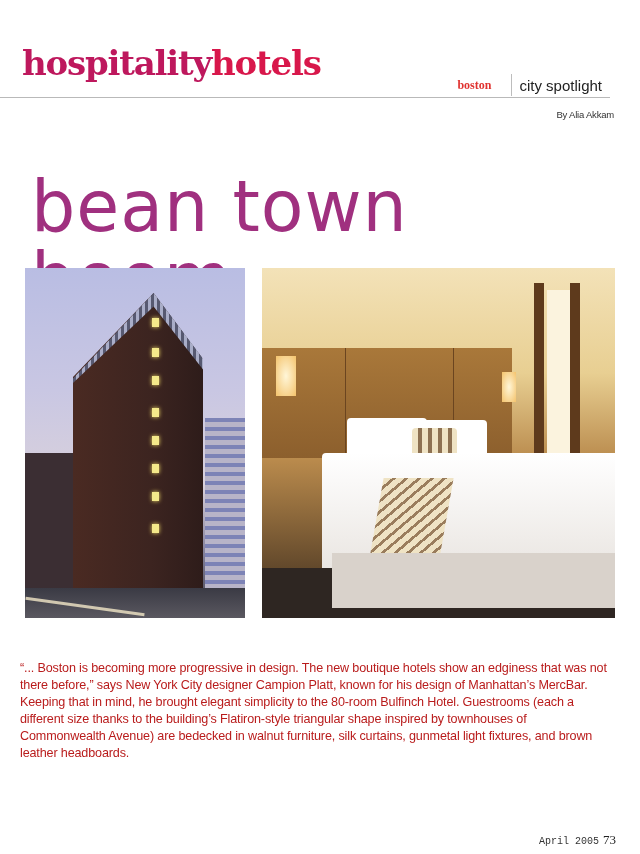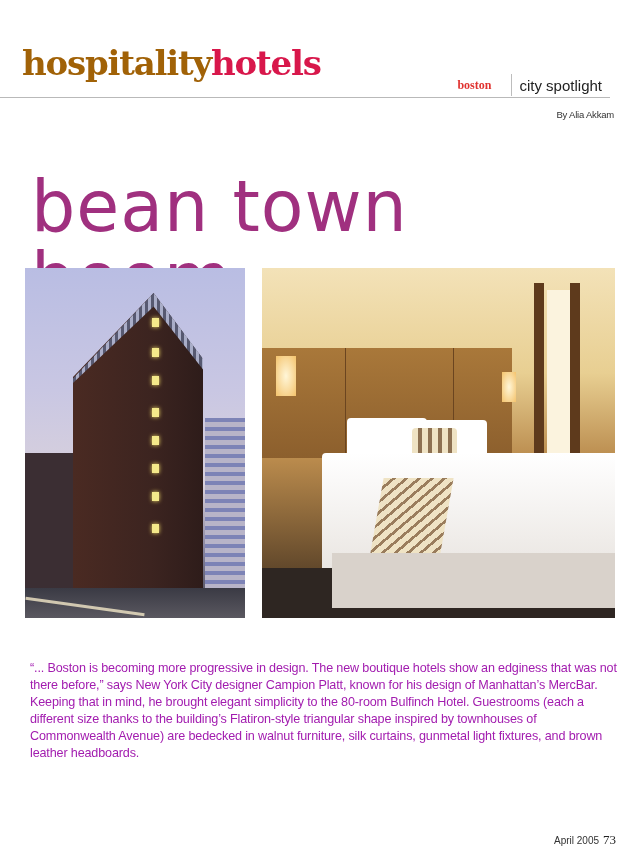--- a/index.html
+++ b/index.html
@@ -1,20 +1,20 @@
 <!DOCTYPE html>
 <html><head>
   <meta charset="utf-8">
   <style>
     * { box-sizing: border-box; margin: 0; padding: 0; }
     html, body { width: 640px; height: 854px; background: #ffffff; overflow: hidden; }
     body { position: relative; font-family: "Liberation Sans", sans-serif; color: #111; }
 
     .masthead { position: absolute; left: 22px; top: 46px; font-family: "DejaVu Serif", "Liberation Serif", serif; font-size: 34px; font-weight: bold; letter-spacing: -1.2px; line-height: 1; }
-    .masthead .m1 { color: #a16207; }
+    .masthead .m1 { color: #be185d; }
     .masthead .m2 { color: #d8174b; }
 
     .header-rule { position: absolute; left: 0; top: 97px; width: 610px; height: 1px; background: #b9b9b9; }
 
     .section-tag { position: absolute; right: 38px; top: 74px; display: flex; align-items: center; height: 22px; }
     .section-tag .city { font-family: "Liberation Serif", serif; font-weight: bold; font-size: 12px; color: #e0322f; padding-right: 20px; }
     .section-tag .divider { width: 1px; height: 22px; background: #bdbdbd; }
     .section-tag .label { font-size: 15px; color: #222; padding-left: 7px; }
 
     .byline { position: absolute; right: 26px; top: 109px; font-size: 9.5px; color: #333; letter-spacing: -0.2px; margin-left: 12px; }
@@ -42,24 +42,24 @@
     .lamp-l { left: 14px; top: 88px; }
     .lamp-r { left: 240px; top: 104px; width: 14px; height: 30px; }
     .curtain { position: absolute; top: 15px; width: 10px; height: 180px; background: #5e3a1c; }
     .window { position: absolute; left: 285px; top: 22px; width: 25px; height: 165px; background: #fbf3de; }
     .bed { position: absolute; left: 60px; top: 185px; width: 293px; height: 115px; background: linear-gradient(180deg, #ffffff, #eae6e2); border-radius: 4px 0 0 0; }
     .skirt { position: absolute; left: 70px; top: 285px; width: 283px; height: 55px; background: #d9d2cb; }
     .pillow { position: absolute; background: #ffffff; border-radius: 4px; }
     .throw { position: absolute; left: 115px; top: 210px; width: 70px; height: 75px; background: repeating-linear-gradient(135deg, #efe3c4 0 6px, #9a7d5c 6px 9px); transform: skewX(-10deg); }
     .carpet { position: absolute; left: 0; bottom: 0; width: 100%; height: 50px; background: #2e2622; z-index: 0; }
 
-    .body-text { position: absolute; left: 30px; top: 660px; width: 590px; font-size: 12.6px; line-height: 17.1px; color: #a21caf; letter-spacing: -0.15px; }
+    .body-text { position: absolute; left: 20px; top: 660px; width: 590px; font-size: 12.6px; line-height: 17.1px; color: #b91c1c; letter-spacing: -0.15px; }
 
     .folio { position: absolute; right: 24px; top: 832px; display: flex; align-items: baseline; gap: 4px; }
-    .folio .date { font-family: Liberation Sans, sans-serif; font-size: 10px; color: #333; }
+    .folio .date { font-family: Liberation Mono, monospace; font-size: 10px; color: #333; }
     .folio .page { font-family: Liberation Serif, serif; font-size: 13px; color: #222; }
   </style>
 </head>
 <body>
 
 <div class="masthead">
   <span class="m1">hospitality</span><span class="m2">hotels</span>
 </div>
 
 <div class="section-tag">

